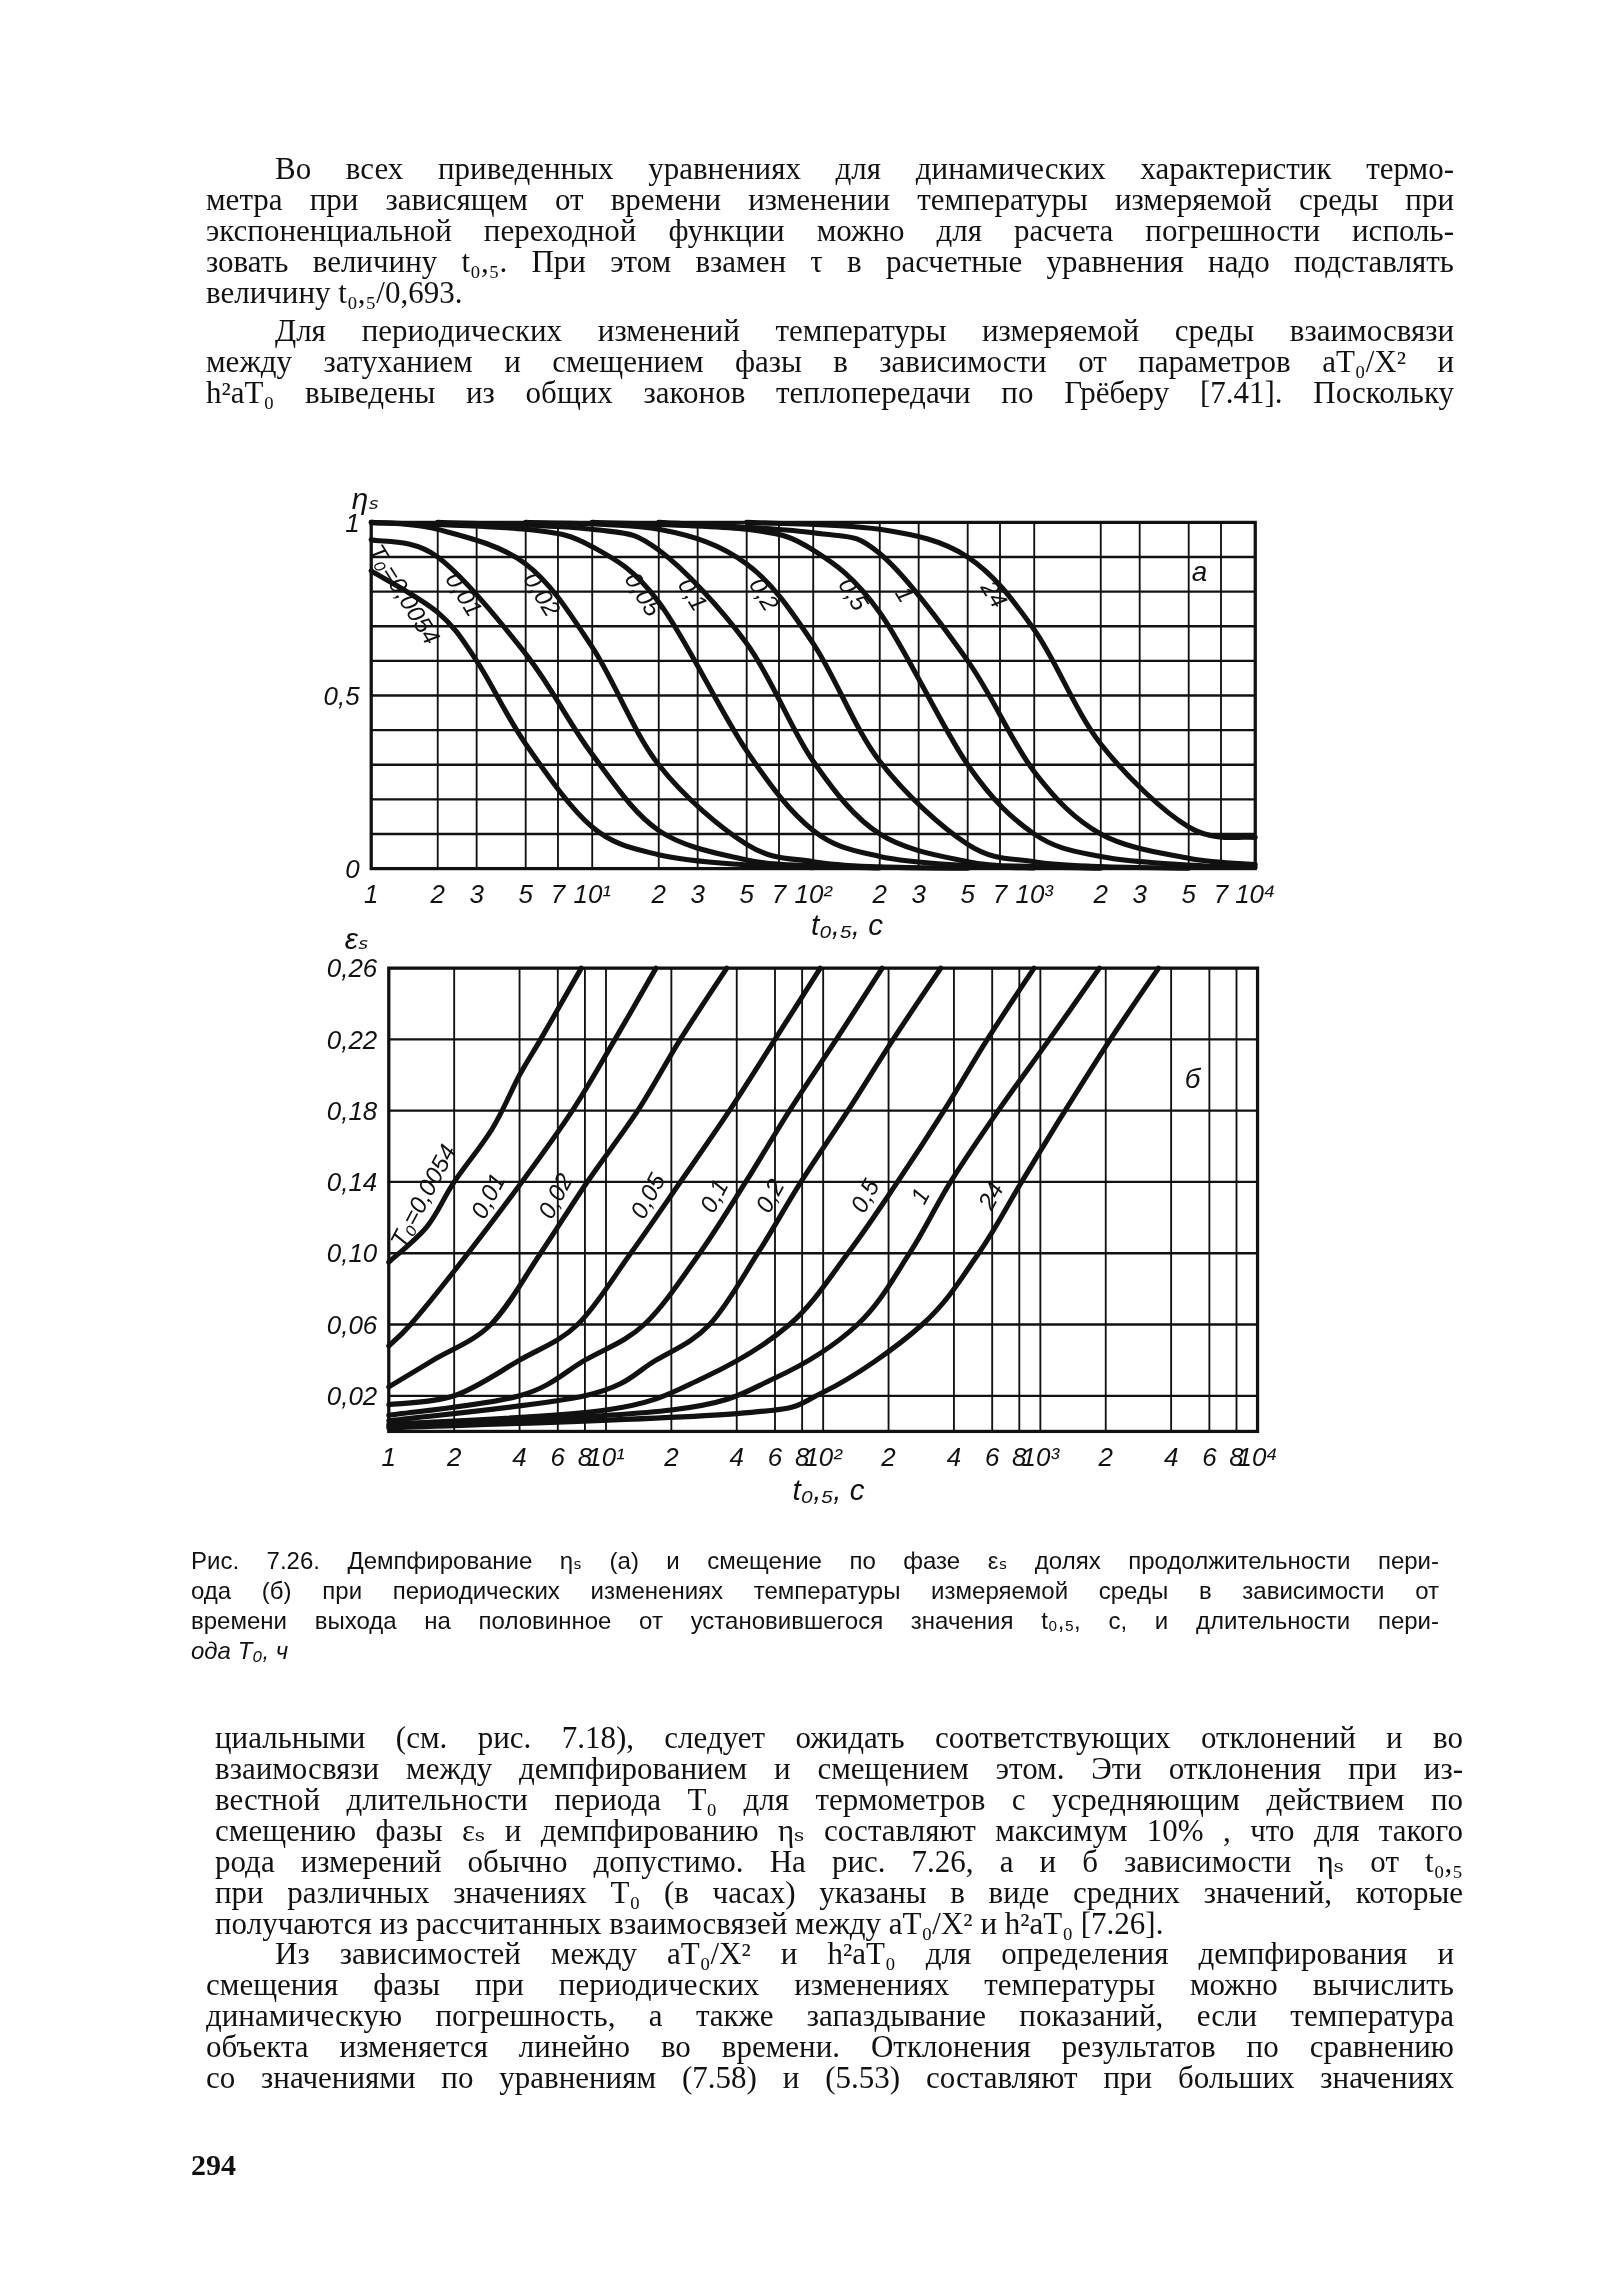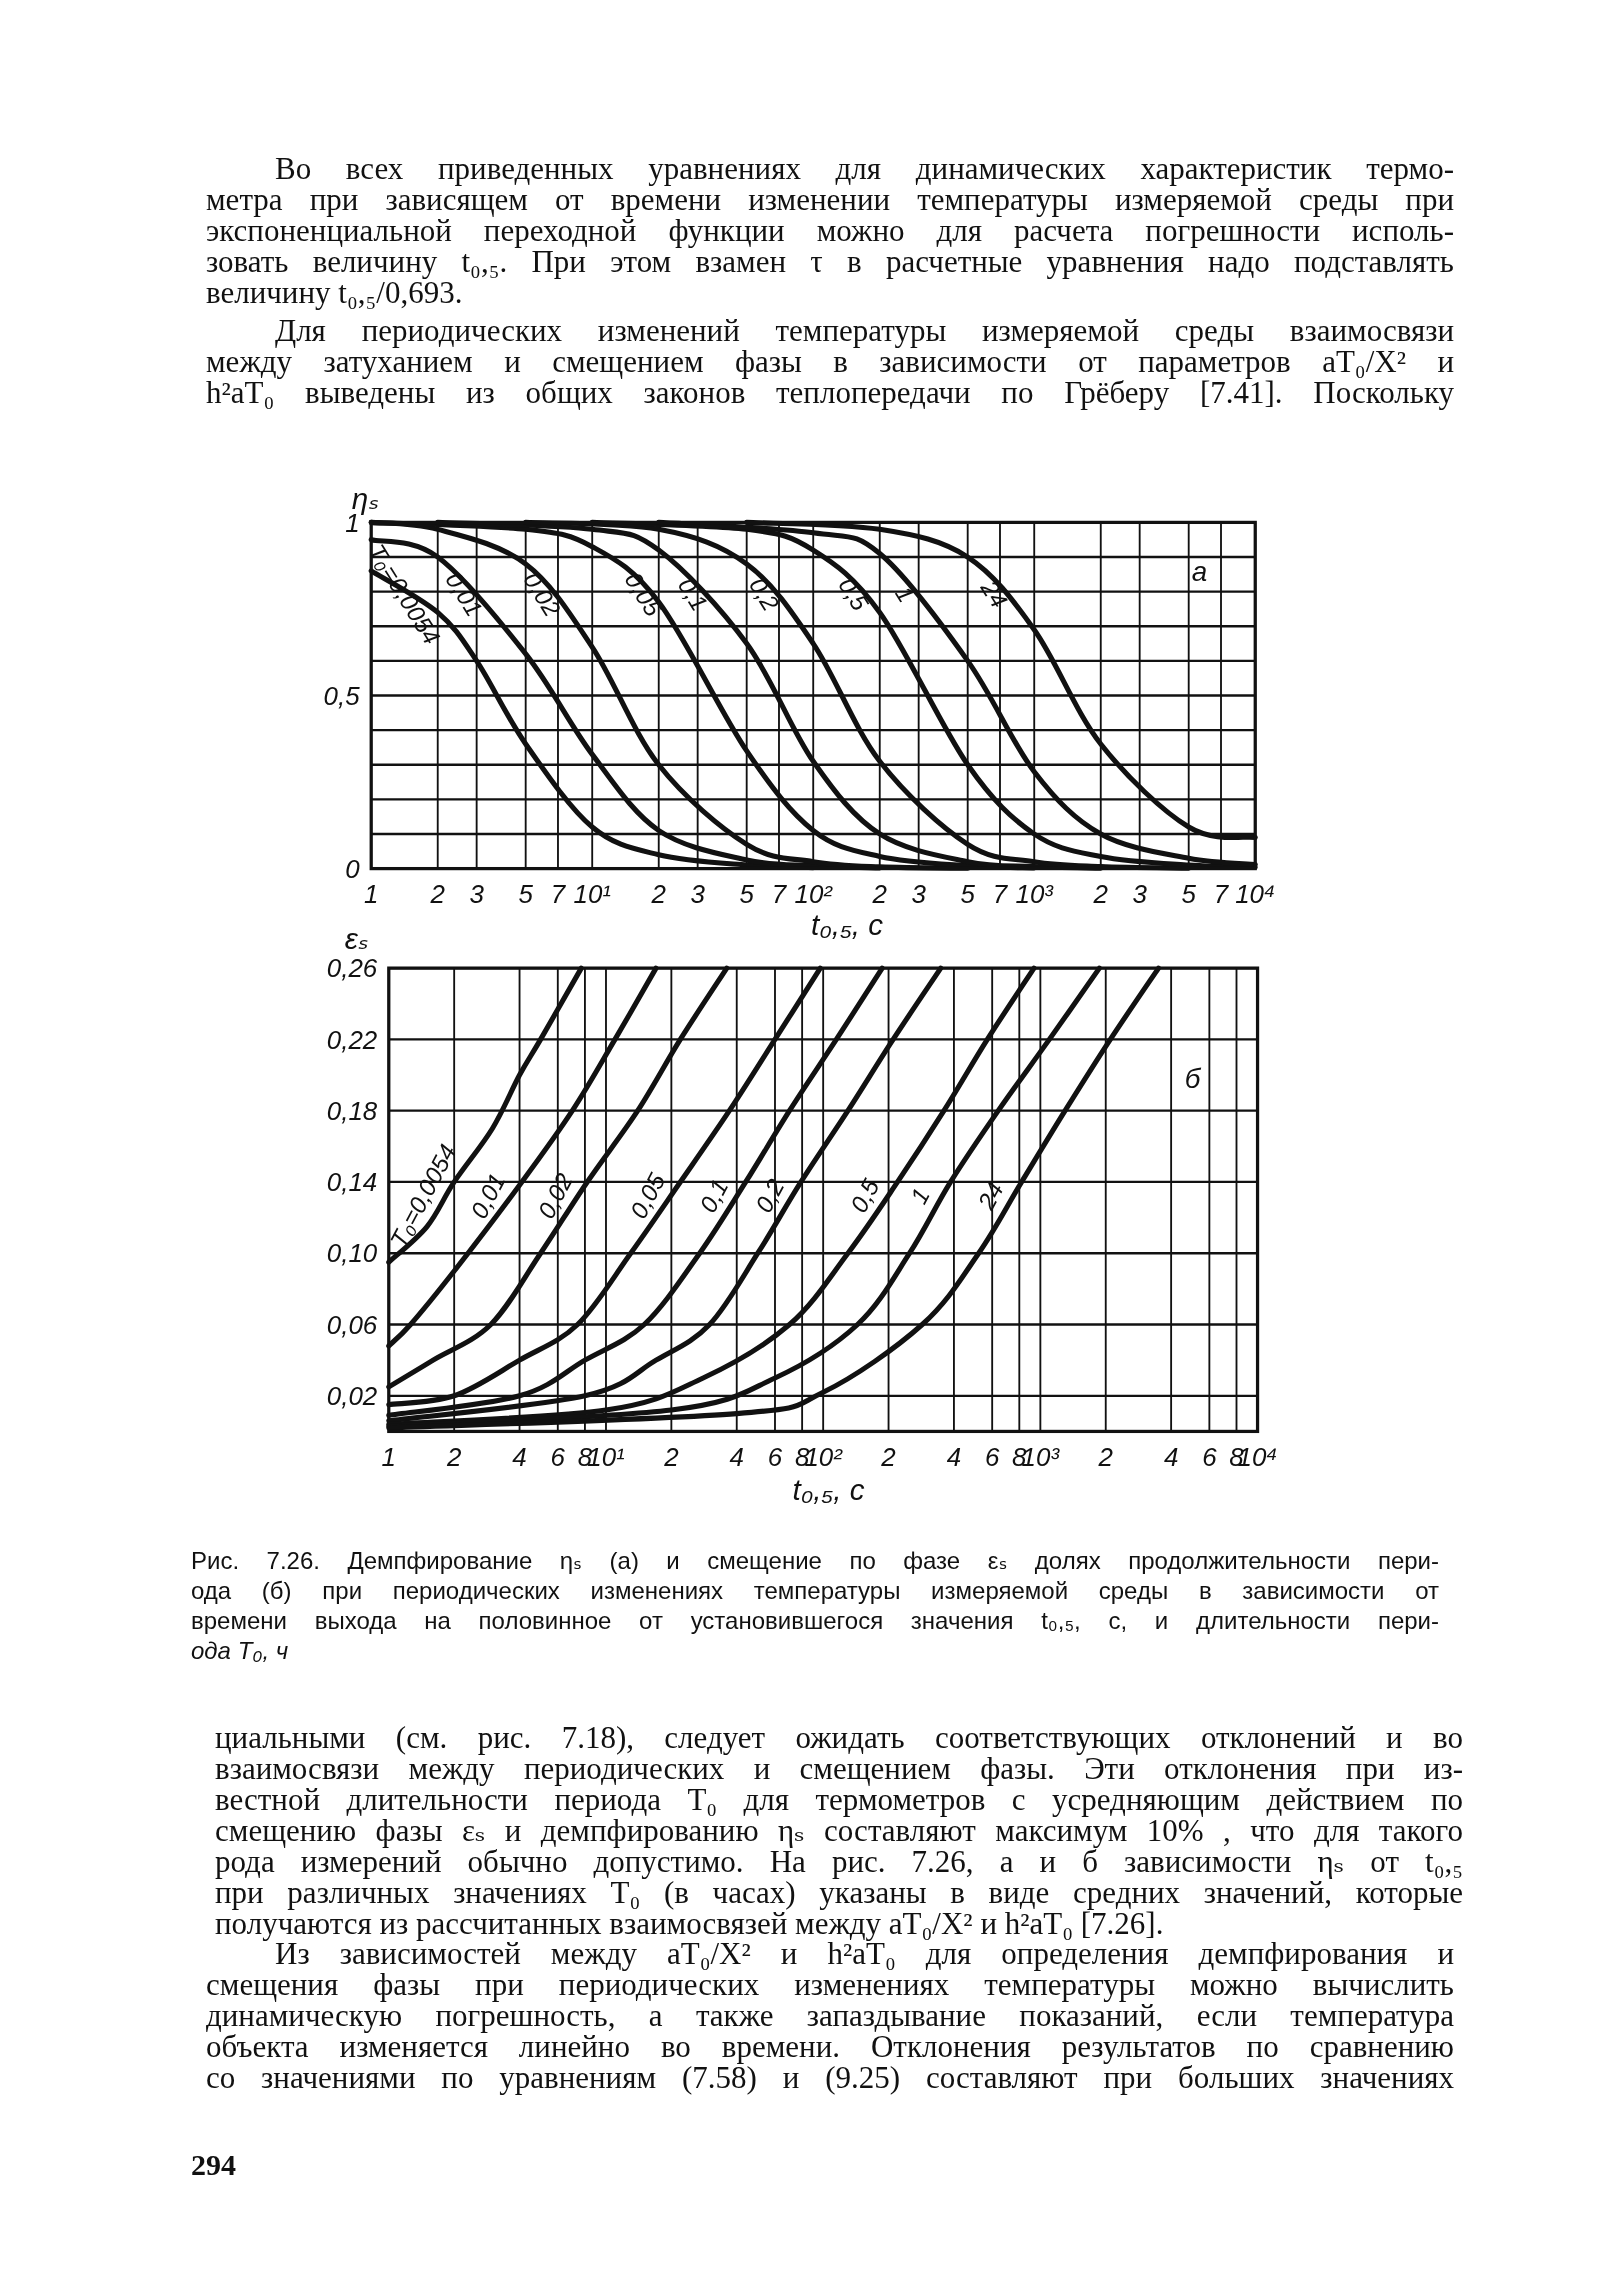--- a/index.html
+++ b/index.html
@@ -220,30 +220,30 @@
 
 <div class="caption" style="top:1546px;">
   <span class="line">Рис. 7.26. Демпфирование ηₛ (а) и смещение по фазе εₛ долях продолжительности пери-</span>
   <span class="line">ода (б) при периодических изменениях температуры измеряемой среды в зависимости от</span>
   <span class="line">времени выхода на половинное от установившегося значения t₀,₅, с, и длительности пери-</span>
   <span class="line last">ода T₀, ч</span>
 </div>
 
 <div class="para" style="top:1722px;margin-left:9px;">
   <span class="line">циальными (см. рис. 7.18), следует ожидать соответствующих отклонений и во</span>
-  <span class="line">взаимосвязи между периодических и смещением фазы. Эти отклонения при из-</span>
+  <span class="line">взаимосвязи между демпфированием и смещением этом. Эти отклонения при из-</span>
   <span class="line">вестной длительности периода T₀ для термометров с усредняющим действием по</span>
   <span class="line">смещению фазы εₛ и демпфированию ηₛ составляют максимум 10% , что для такого</span>
   <span class="line">рода измерений обычно допустимо. На рис. 7.26, а и б зависимости ηₛ от t₀,₅</span>
   <span class="line">при различных значениях T₀ (в часах) указаны в виде средних значений, которые</span>
   <span class="line last">получаются из рассчитанных взаимосвязей между aT₀/X² и h²aT₀ [7.26].</span>
 </div>
 
 <div class="para" style="top:1938px;">
   <span class="line indent">Из зависимостей между aT₀/X² и h²aT₀ для определения демпфирования и</span>
   <span class="line">смещения фазы при периодических изменениях температуры можно вычислить</span>
   <span class="line">динамическую погрешность, а также запаздывание показаний, если температура</span>
   <span class="line">объекта изменяется линейно во времени. Отклонения результатов по сравнению</span>
-  <span class="line">со значениями по уравнениям (7.58) и (9.25) составляют при больших значениях</span>
+  <span class="line">со значениями по уравнениям (7.58) и (5.53) составляют при больших значениях</span>
 </div>
 
 <div class="pagenum">294</div>
 
 
 </body></html>

